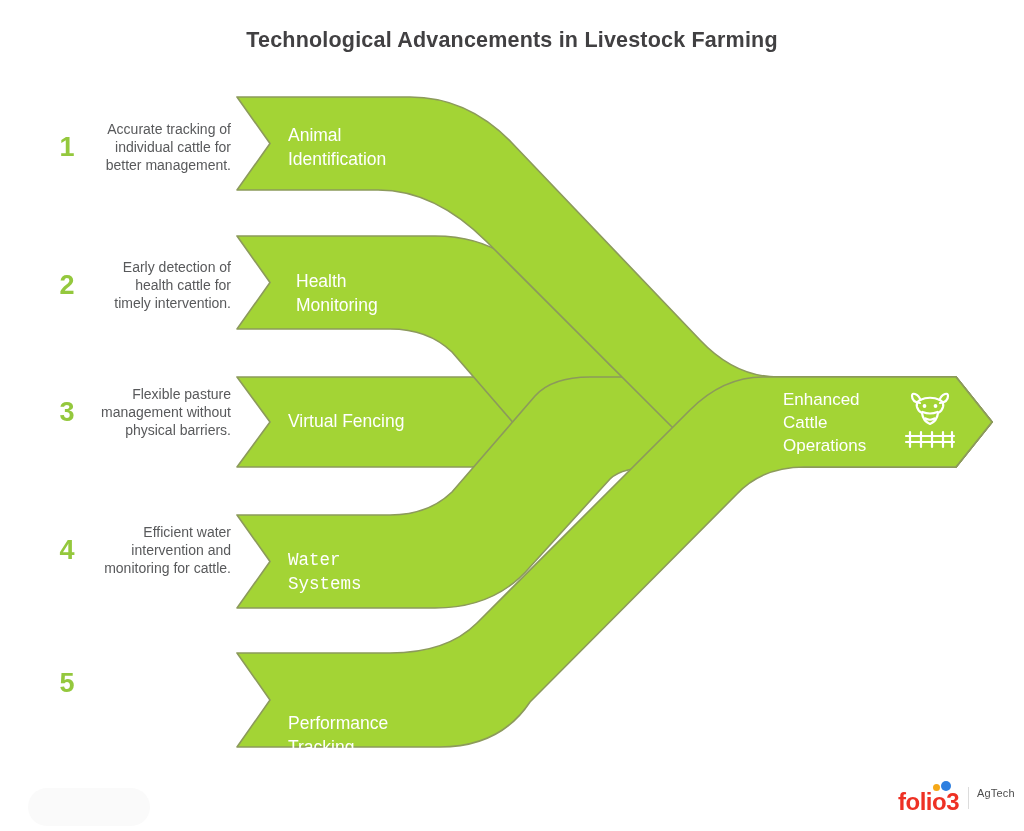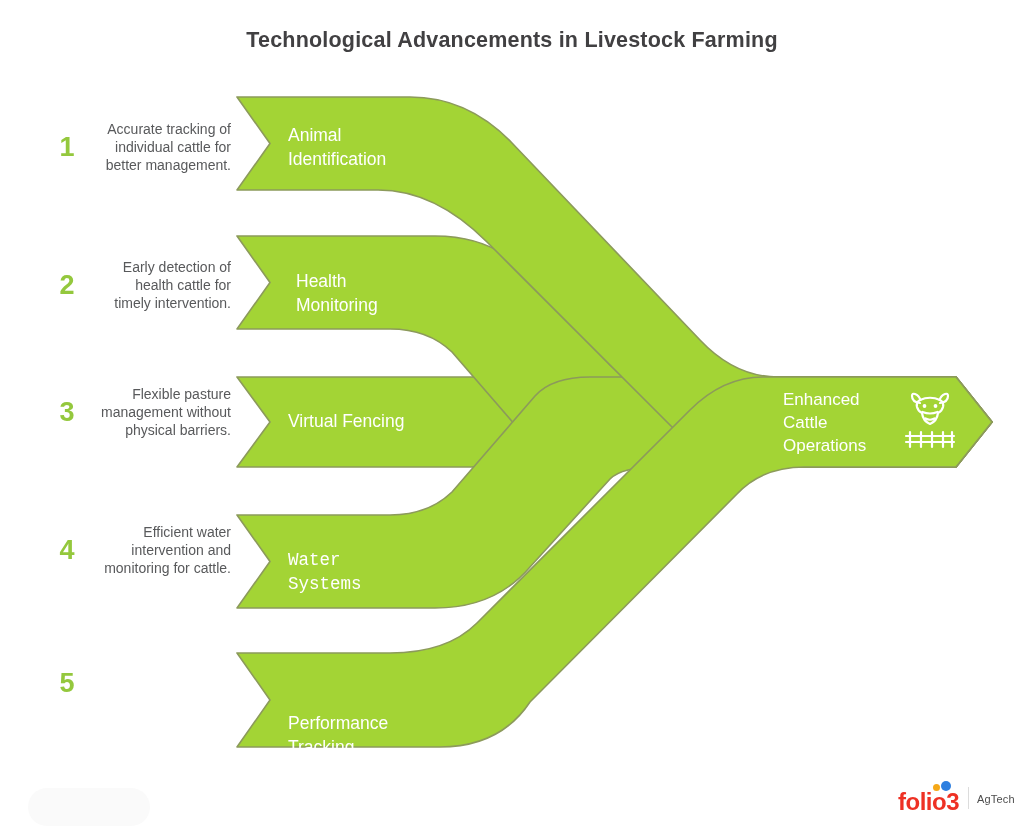--- a/index.html
+++ b/index.html
@@ -36,21 +36,21 @@
   .watermark-blob{position:absolute;left:28px;top:788px;width:122px;height:38px;
     background:#FAFAFA;border-radius:19px;}
 
   .footer-logo{position:absolute;left:898px;top:781px;display:flex;height:40px;}
   .brand{position:relative;padding-top:9px;}
   .brand-text{font-size:24px;font-weight:700;color:var(--brandRed);letter-spacing:-.5px;line-height:1;}
   .dot{position:absolute;border-radius:50%;}
   .dot-yellow{width:7px;height:7px;background:var(--dotYellow);left:35px;top:3px;}
   .dot-blue{width:10px;height:10px;background:var(--dotBlue);left:43px;top:0;}
   .logo-divider{width:1px;height:22px;background:#DCDCDC;margin:6px 8px 0 9px;}
-  .tagline{font-size:11px;font-weight:500;color:#4D4D4D;margin-top:12px;letter-spacing:.2px;}
+  .tagline{font-size:11px;font-weight:500;color:#4D4D4D;margin-top:6px;letter-spacing:.2px;}
 </style>
 </head>
 <body>
 
 <div class="canvas">
 
   <div class="title">Technological Advancements in Livestock Farming</div>
 
   <svg class="flow" width="1024" height="831" viewBox="0 0 1024 831">
     <path class="band" d="M237 377 H956 L992 422 L956 467 H237 L270 422 Z"></path>

